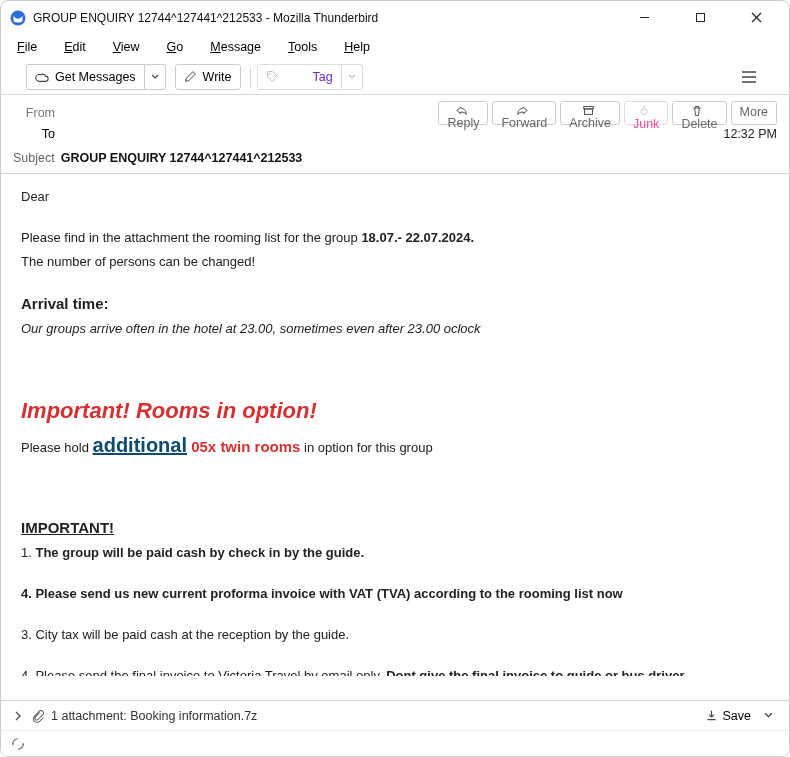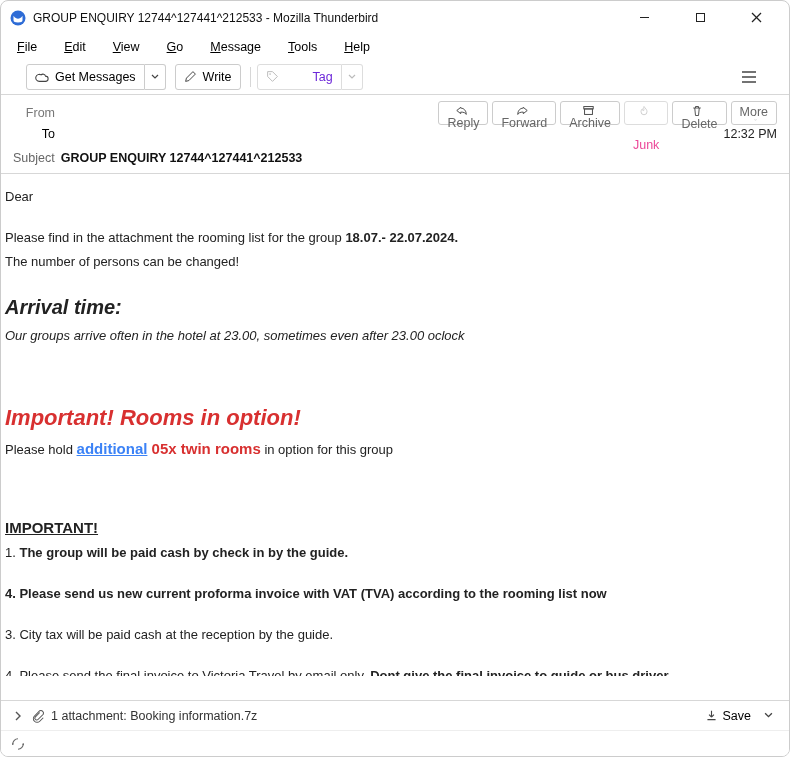--- a/index.html
+++ b/index.html
@@ -28,35 +28,35 @@
   .sep { width: 1px; height: 20px; background: #d7d7d7; margin: 0 6px; }
   .spacer { flex: 1; }
   .hamburger { width: 30px; height: 26px; display: flex; align-items: center; justify-content: center; cursor: pointer; }
 
   
   .msgheader { padding: 6px 12px 8px 12px; border-bottom: 1px solid #d7d7d7; }
   .hdrrow { display: flex; align-items: center; min-height: 24px; font-size: 12.5px; color: #666; }
   .hdrrow .lbl { width: 42px; text-align: right; margin-right: 10px; color: #777; }
   .actionbar { display: flex; gap: 4px; margin-left: auto; }
   .actbtn { display: inline-flex; align-items: center; padding: 3px 8px; font-size: 12.5px; border: 1px solid #ccc; border-radius: 3px; background: #fff; height: 24px; cursor: pointer; flex-direction: column; }
-  .actbtn.junk { color: #ec4899; border-color: #ddd; gap: 21px; }
+  .actbtn.junk { color: #ec4899; border-color: #ddd; }
   .actbtn .ic { margin-right: 4px; display: inline-flex; }
   .timerow { display: flex; align-items: center; font-size: 12.5px; margin-top: 2px; }
   .timerow .time { margin-left: auto; color: #222; }
   .subjectrow { display: flex; align-items: center; font-size: 12.5px; margin-top: 10px; }
   .subjectrow .lbl { color: #666; margin-right: 6px; text-align: right; }
   .subjectrow .sval { font-weight: 600; color: #111; }
 
   
-  .msgbody { padding: 14px 4px; font-size: 13px; color: #222; line-height: 1.35; overflow: hidden; height: 502px; }
+  .msgbody { padding: 14px 20px; font-size: 13px; color: #222; line-height: 1.35; overflow: hidden; height: 502px; }
   .msgbody p { margin-bottom: 6px; }
-  .arrival { font-weight: 700; font-style: italic; font-size: 20px; }
+  .arrival { font-weight: 700; font-size: 15px; }
   .arrivalline { font-style: italic; }
   .redhead { color: #d83030; font-weight: 700; font-style: italic; font-size: 22px; }
-  .redunder { color: #3b82f6; font-weight: 700; text-decoration: underline; font-size: 15px; }
+  .redunder { color: #0c4a6e; font-weight: 700; text-decoration: underline; font-size: 20px; }
   .redbold { color: #d83030; font-weight: 700; font-size: 15px; }
   .imphead { font-weight: 700; text-decoration: underline; font-size: 15px; }
   .boldline { font-weight: 700; }
 
   
   .attachbar { position: absolute; bottom: 26px; left: 0; right: 0; height: 30px; border-top: 1px solid #d7d7d7; display: flex; align-items: center; padding: 0 12px; font-size: 12.5px; background: #fff; }
   .attachbar .chev { margin-right: 8px; cursor: pointer; }
   .attachbar .clip { margin-right: 6px; }
   .attachbar .atxt { color: #333; }
   .attachbar .savebtn { margin-left: auto; display: inline-flex; align-items: center; padding: 2px 6px; cursor: pointer; border: 1px solid transparent; border-radius: 3px; }

